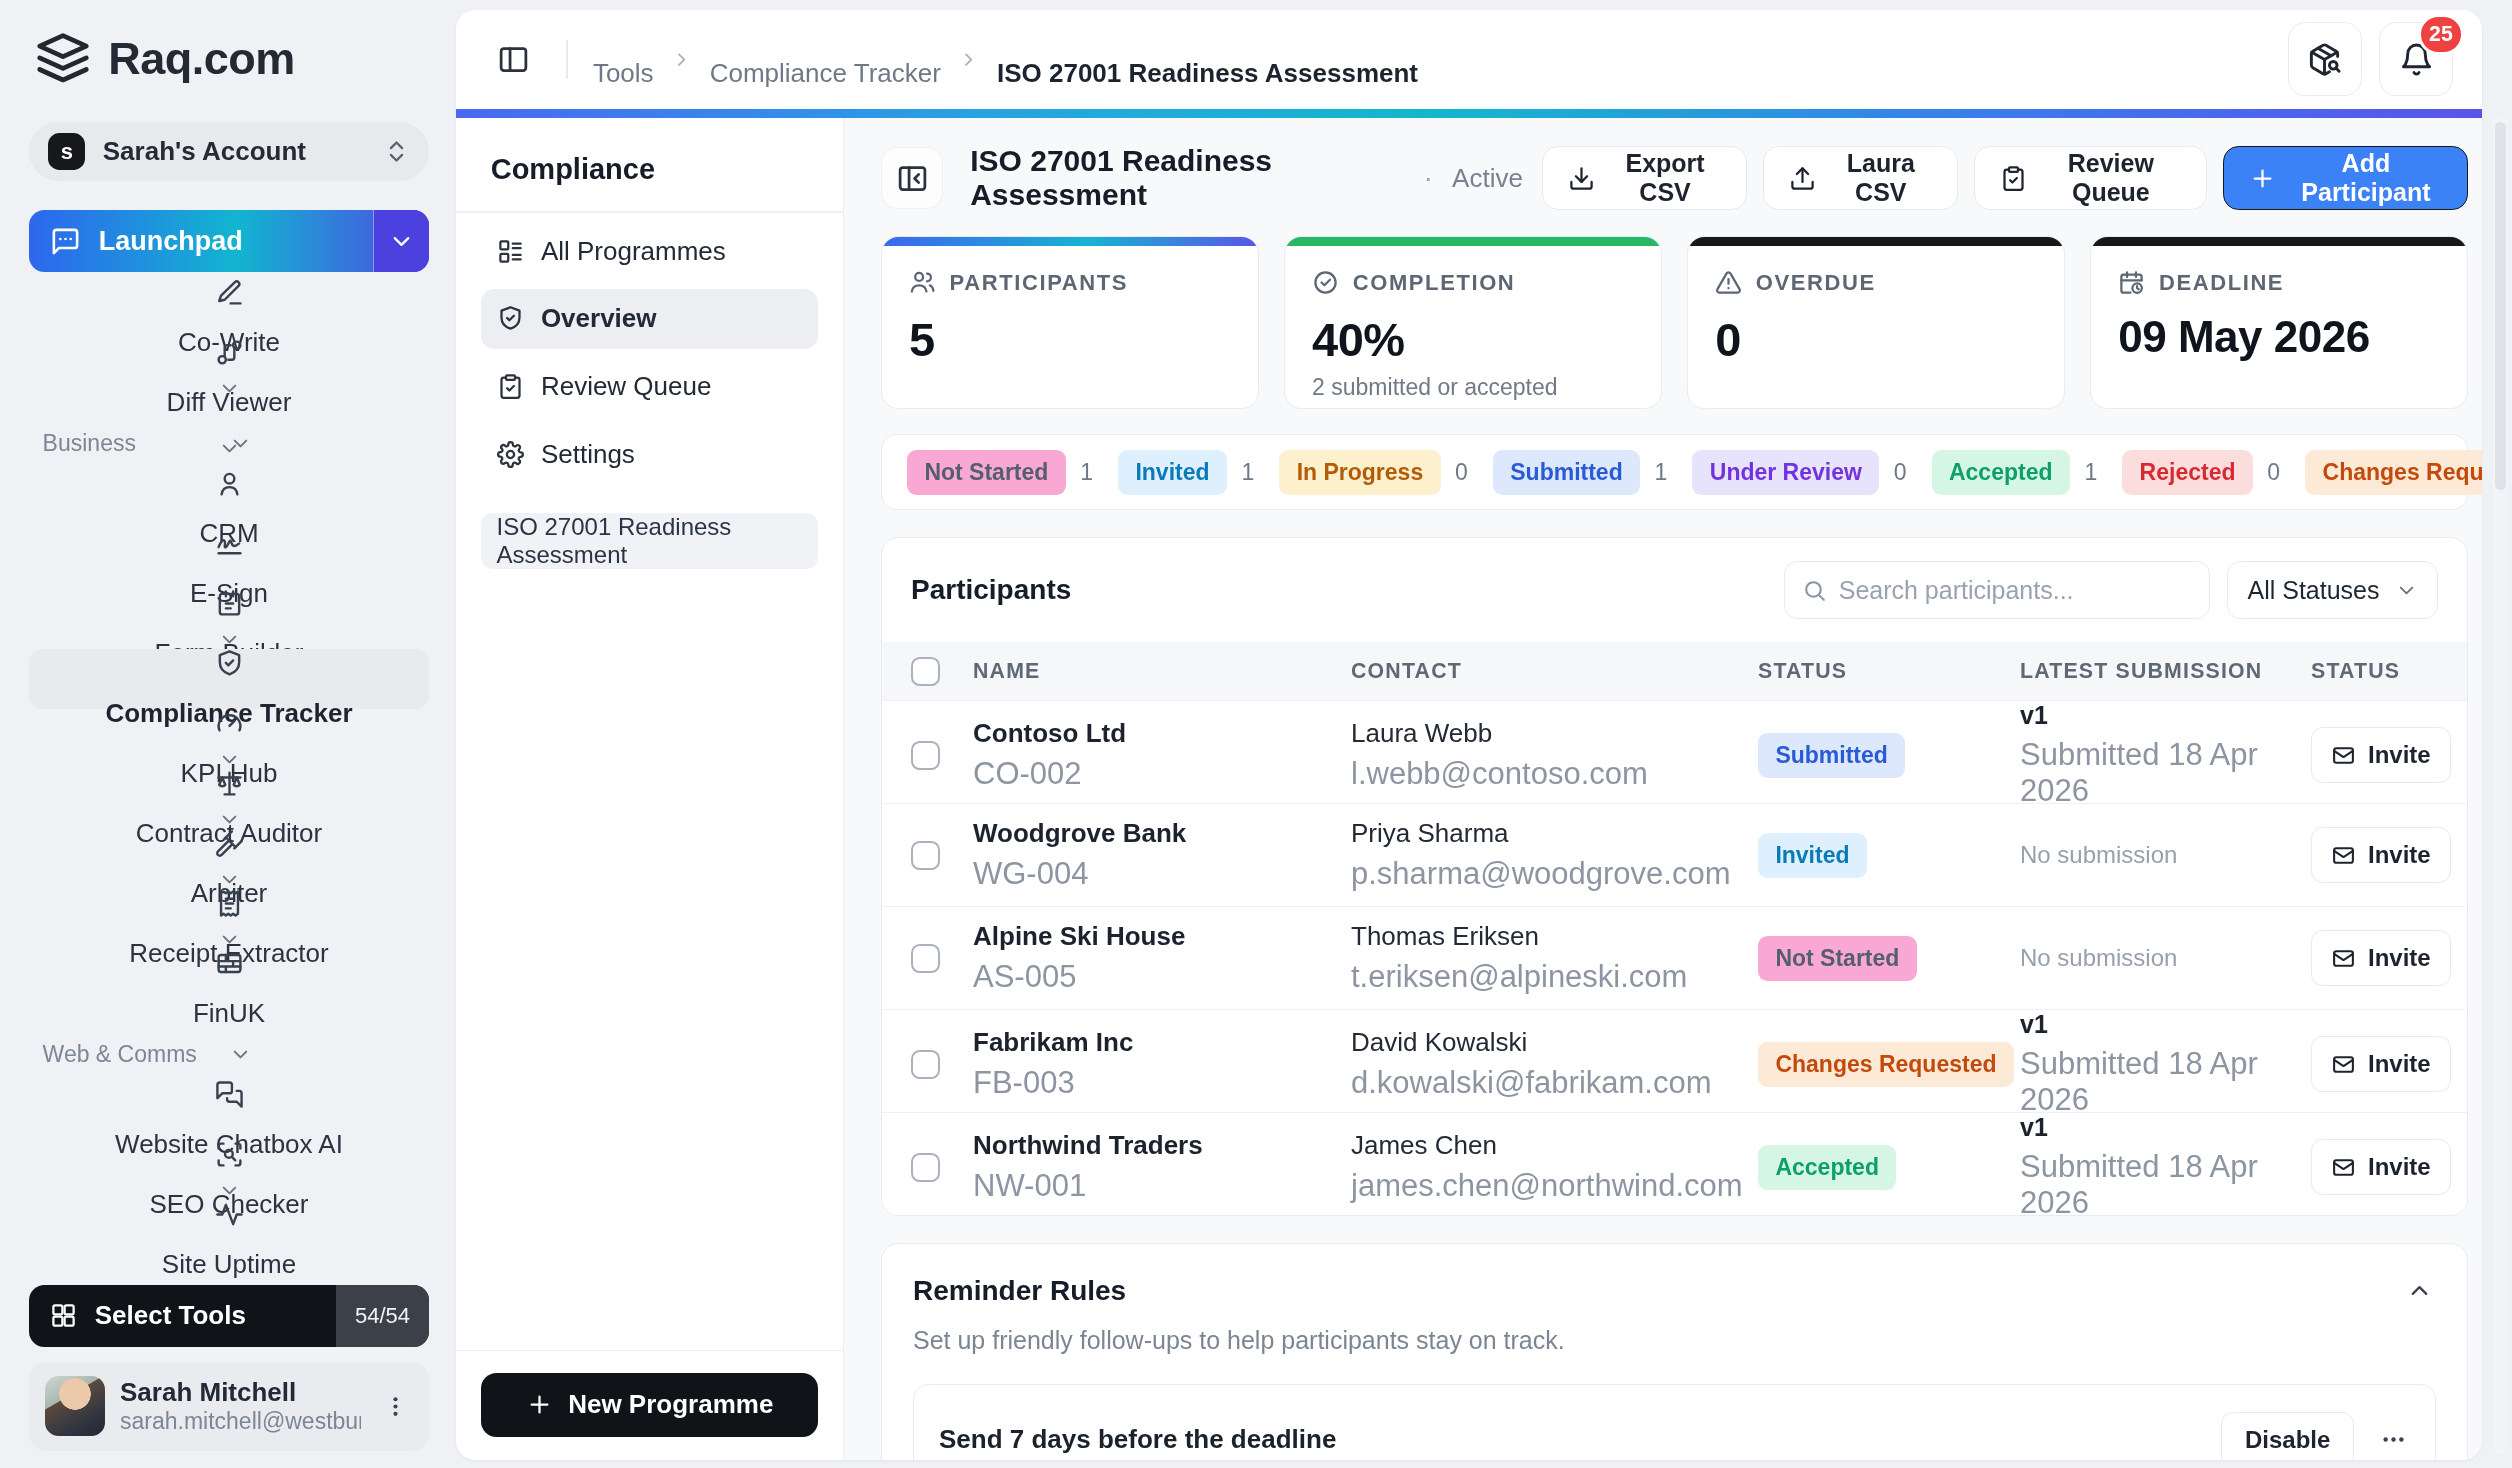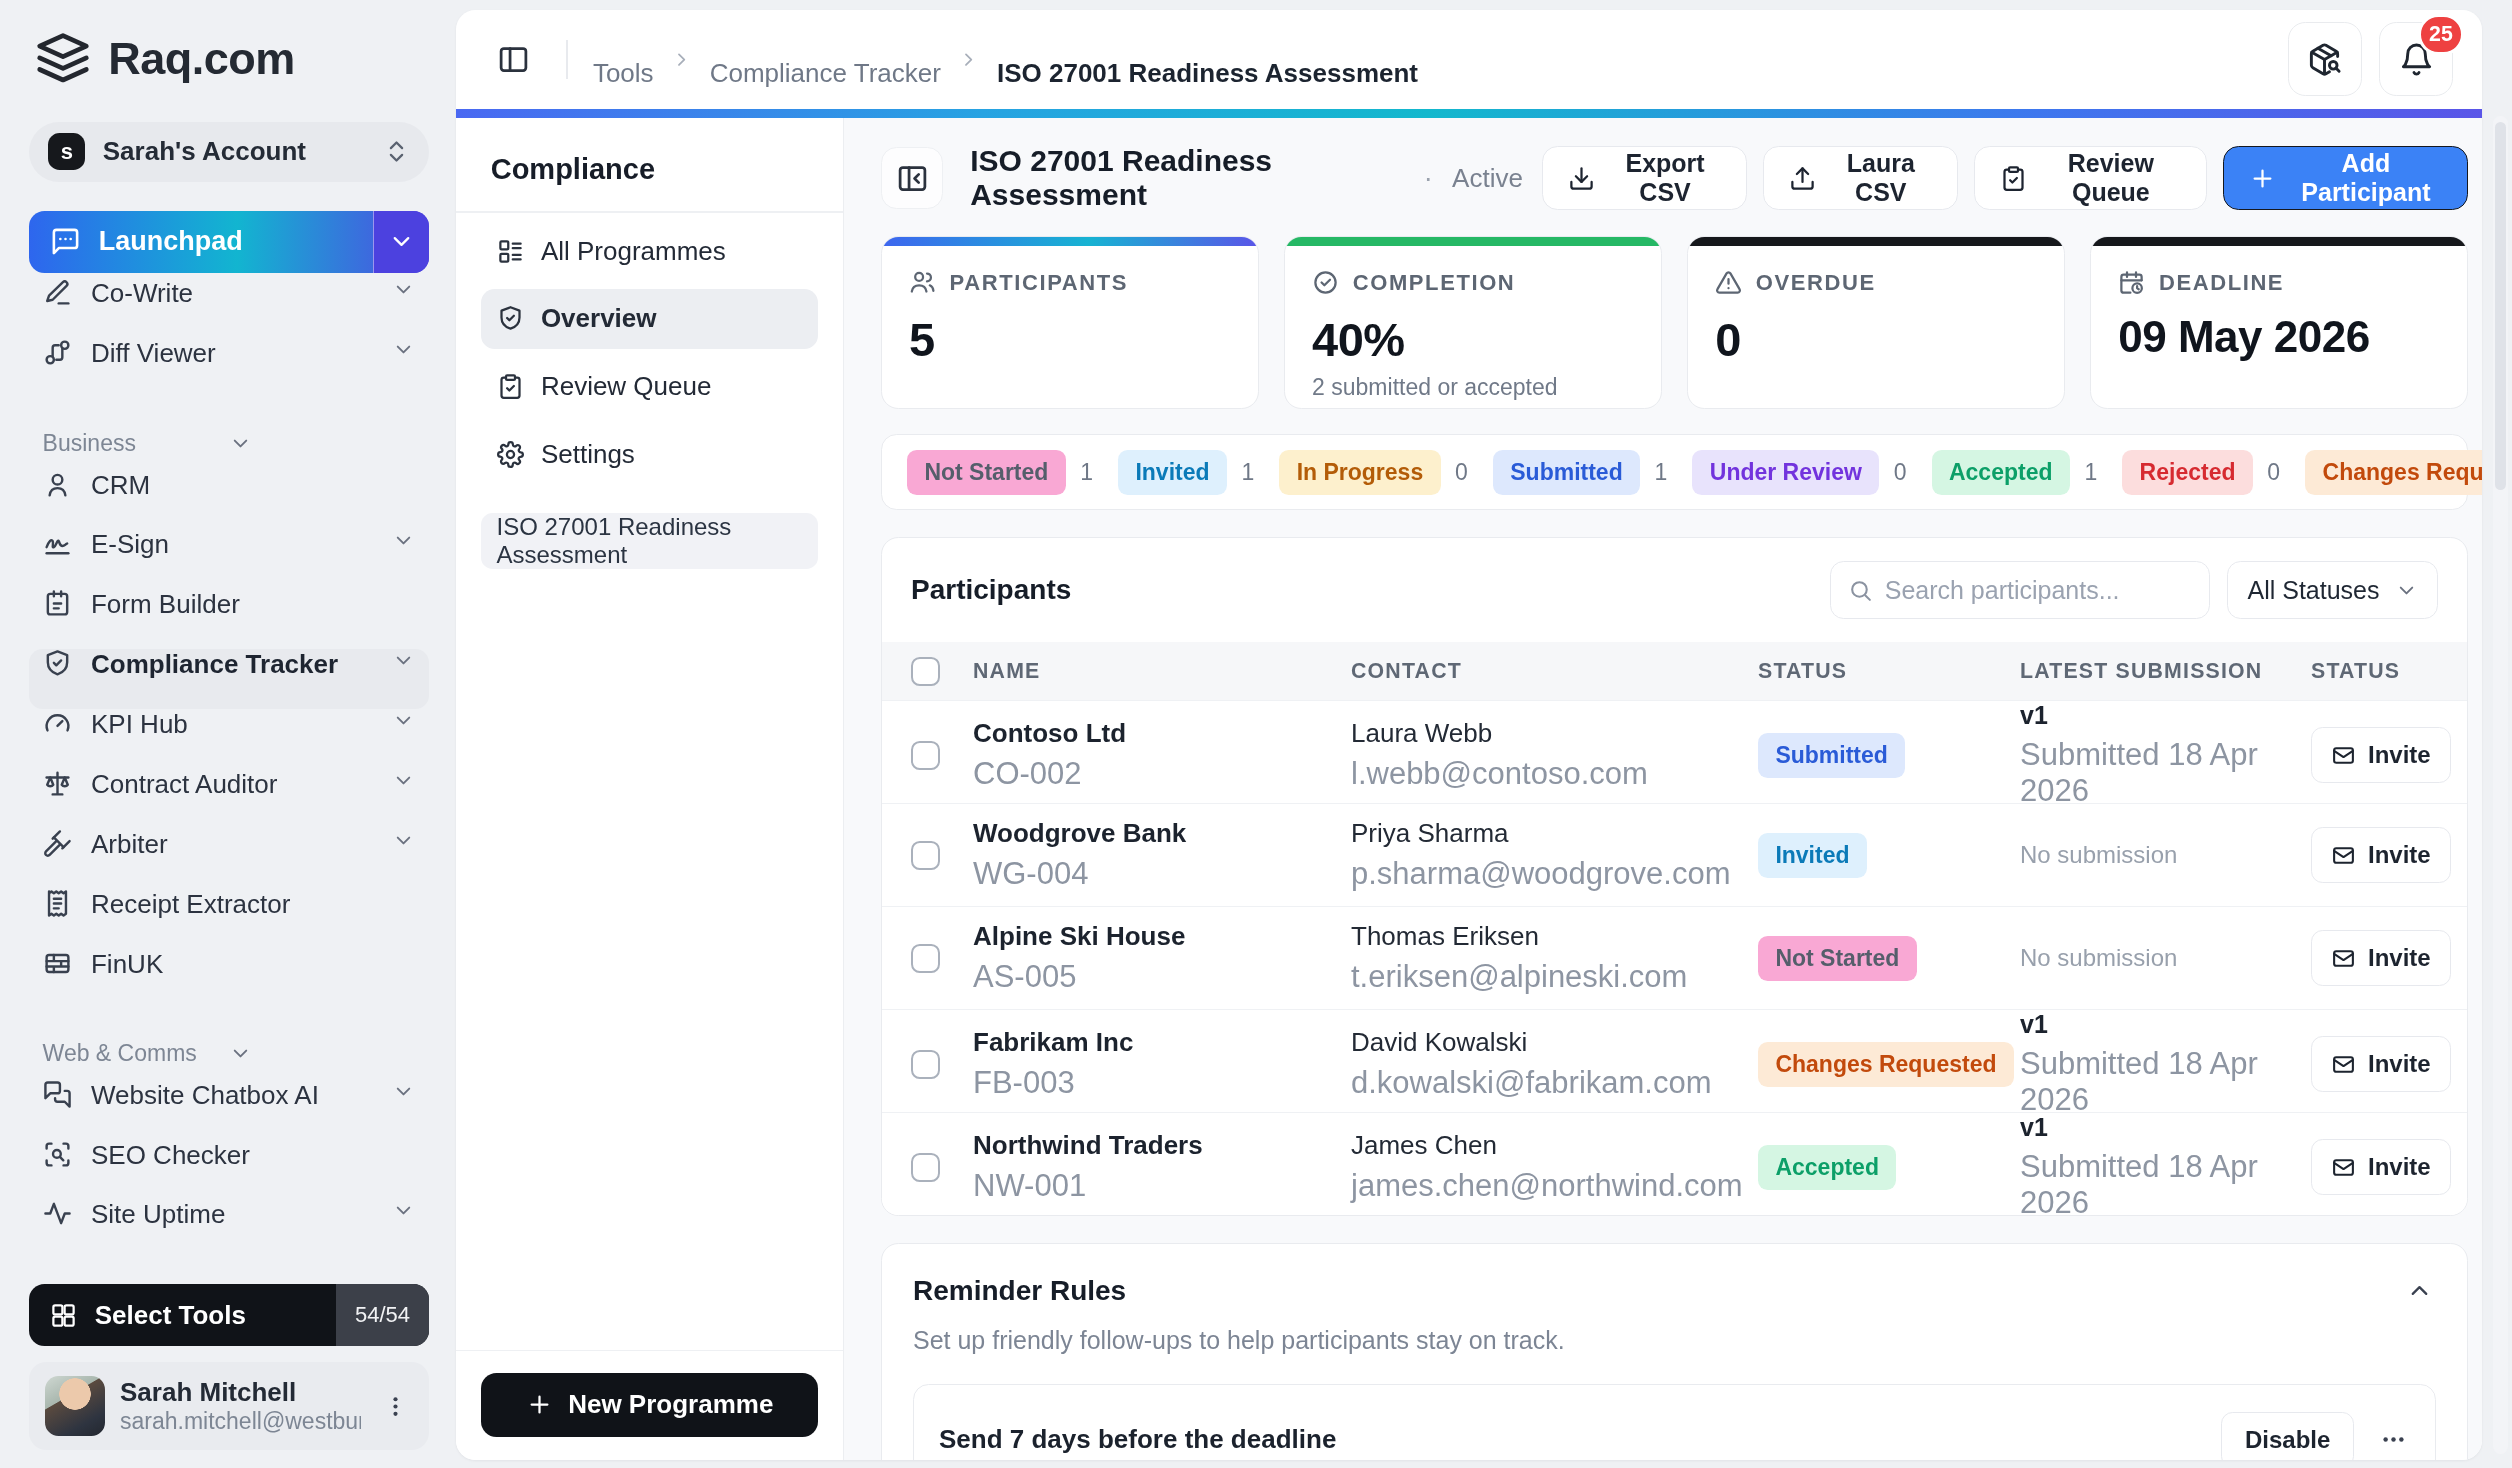--- a/index.html
+++ b/index.html
@@ -14,21 +14,21 @@
   .sidebar { position:absolute; left:0; top:0; bottom:0; width:456px; padding:25px 27px 17.4px 29px; display:flex; flex-direction:column; }
   .logo-row { display:flex; align-items:center; gap:17.4px; margin:5.8px 0 35px 5.8px; }
   .logo-text { font-size:45px; font-weight:700; color:#242a33; letter-spacing:-0.5px; }
   .account { height:60px; background:#e7e9ed; border-radius:30px; display:flex; align-items:center; gap:17.4px; padding:0 19.4px; cursor:pointer; }
   .acct-avatar { width:37px; height:37px; background:#16181c; color:#fff; border-radius:11.6px; display:flex; align-items:center; justify-content:center; font-size:22px; font-weight:600; }
   .acct-label { flex:1; font-size:26px; font-weight:600; color:#242b36; }
   .launchpad { margin-top:29px; height:62px; border-radius:15.5px; display:flex; align-items:center; gap:17.4px; padding:0 0 0 21.3px; color:#fff; cursor:pointer;
     background:linear-gradient(90deg,#2e66ee 0%,#12b5d0 52%,#4f49e4 100%); }
   .launchpad .lp-label { flex:1; font-size:27px; font-weight:600; }
   .lp-split { width:56px; height:62px; border-left:1.9px solid rgba(255,255,255,.45); background:#4c41df; border-radius:0 15.5px 15.5px 0; display:flex; align-items:center; justify-content:center; }
-  .srow { height:60px; display:flex; align-items:flex-start; gap:19.4px; padding:0 13.6px; border-radius:13.6px; color:#2c3340; cursor:pointer; }
+  .srow { height:60px; display:flex; align-items:center; gap:19.4px; padding:0 13.6px; border-radius:13.6px; color:#2c3340; cursor:pointer;flex-direction:column; }
   .srow .slabel { flex:1; font-size:26px; }
   .srow.sel { background:#e8eaee; }
   .srow.sel .slabel { font-weight:700; color:#1e2531; }
   .sic { color:#39414f; display:flex; }
   .schev { color:#6b7280; display:flex; }
   .ssection { margin-top:19.4px; height:52px; display:flex; align-items:center; padding:0 13.6px; color:#7d8694; font-size:23px; cursor:pointer; }
   .ssection span { flex:1; }
   .seltools { margin-top:25px; height:62px; background:#101318; border-radius:15.5px; display:flex; align-items:center; gap:17.4px; padding:0 0 0 21.3px; color:#fff; cursor:pointer; position:relative; overflow:hidden; }
   .seltools .st-label { flex:1; font-size:26px; font-weight:600; }
   .st-badge { width:93px; height:62px; background:#3c4049; display:flex; align-items:center; justify-content:center; font-size:22px; color:#f1f2f4; }
@@ -102,21 +102,21 @@
   .pk-submitted { background:#dde8fd; color:#2a5bd7; }
   .pk-under-review { background:#e8e3fc; color:#7233dd; }
   .pk-accepted { background:#d5f6e3; color:#0c9f68; }
   .pk-rejected { background:#fcdddd; color:#d62a30; }
   .pk-changes-requested { background:#fdead6; color:#c24a0c; }
 
   .ppanel { margin-top:27px; background:#fff; border:1.9px solid #e9ebef; border-radius:17.4px; overflow:hidden; }
   .ppanel-head { display:flex; align-items:center; padding:23px 29px; }
   .ppanel-title { font-size:28px; font-weight:700; color:#161d28; }
   .ppanel-controls { margin-left:auto; display:flex; gap:17.4px; }
-  .searchbox { width:380px; height:58px; border:1.9px solid #e7e9ee; border-radius:13.6px; display:flex; align-items:center; gap:11.6px; padding:0 17.4px; color:#8b93a1; background:#fff; }
+  .searchbox { width:426px; height:58px; border:1.9px solid #e7e9ee; border-radius:13.6px; display:flex; align-items:center; gap:11.6px; padding:0 17.4px; color:#8b93a1; background:#fff; }
   .searchbox input { border:none; outline:none; flex:1; font-size:25px; font-family:inherit; color:#1c232e; background:transparent; min-width:0; }
   .searchbox input::placeholder { color:#9aa2b0; }
   .filterbtn { height:58px; border:1.9px solid #e7e9ee; background:#fff; border-radius:13.6px; padding:0 19.4px; display:flex; align-items:center; gap:15.5px; font-size:25px; color:#1f2733; font-family:inherit; cursor:pointer; }
 
   .prow { display:grid; grid-template-columns:62px 378px 407px 262px 291px 1fr; align-items:center; padding:0 29px; }
   .thead { background:#f6f7f9; height:58px; font-size:21.3px; font-weight:600; color:#5f6875; letter-spacing:1.2px; }
   .trow { height:103px; border-top:1.9px solid #eff1f4; background:#fff; }
   .cb { width:29px; height:29px; border:2.4px solid #aab1bc; border-radius:8.7px; background:#fff; cursor:pointer; }
   .cell-main { font-size:26px; font-weight:600; color:#1c232e; }
   .cell-main.normal { font-weight:400; color:#232a35; }

